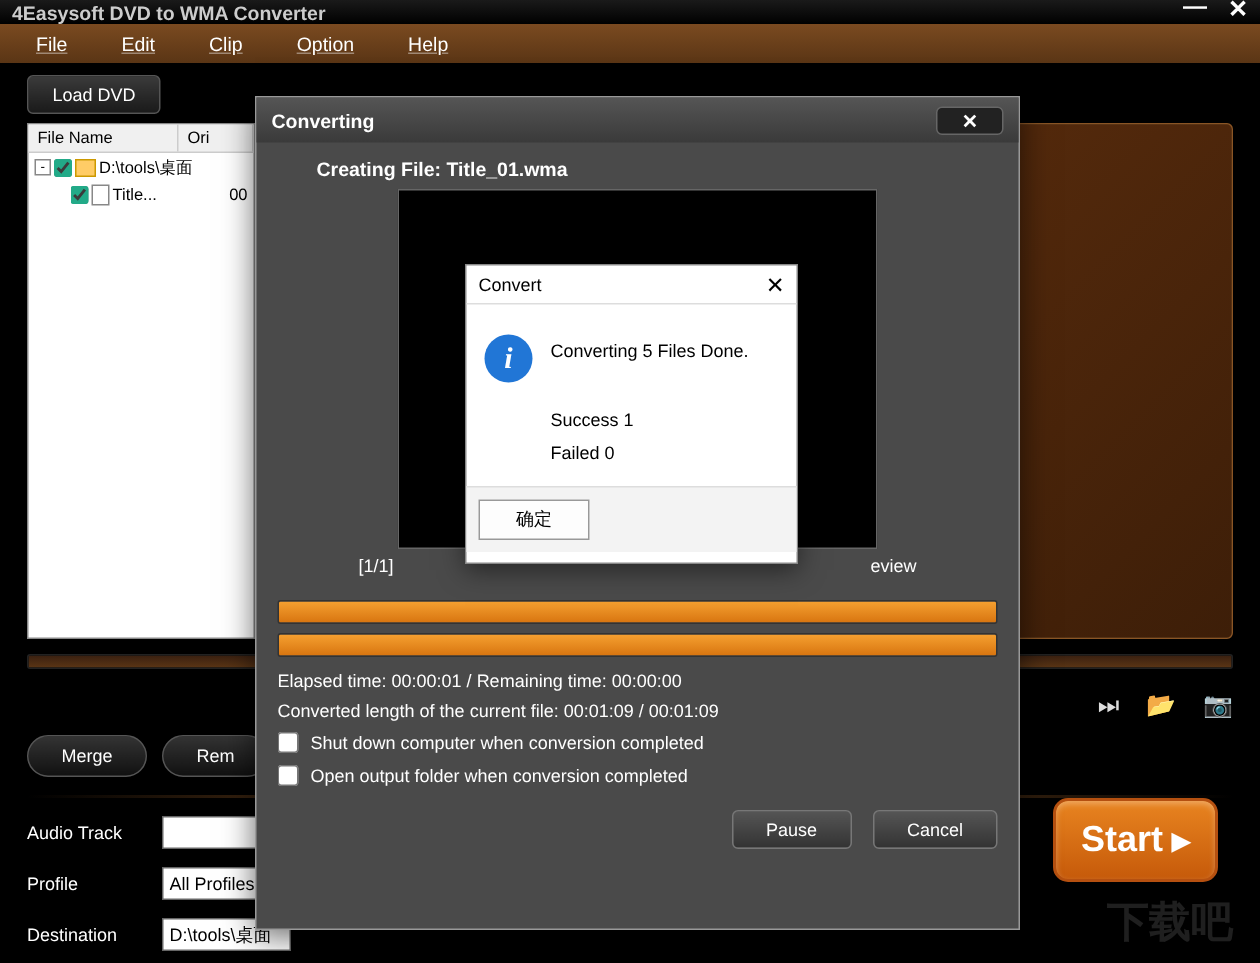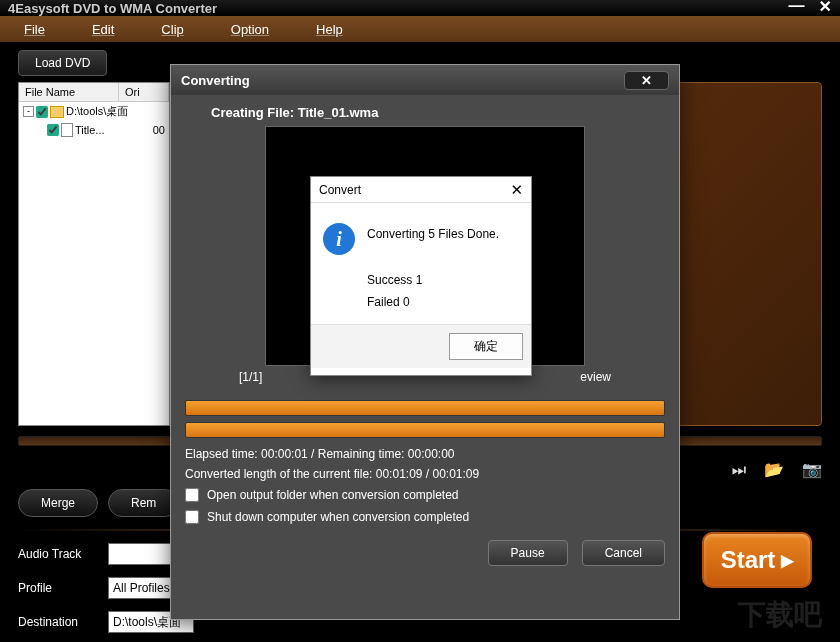--- a/index.html
+++ b/index.html
@@ -2,21 +2,21 @@
 <html><head>
 <meta charset="utf-8">
 <style>
 * { margin: 0; padding: 0; box-sizing: border-box; font-family: Arial, sans-serif; }
 body { width: 840px; height: 642px; background: #000; overflow: hidden; position: relative; }
 
 .titlebar { height: 16px; background: linear-gradient(#1a1a1a, #000); display: flex; align-items: flex-end; padding: 0 8px; color: #ccc; font-size: 13px; font-weight: bold; }
 .titlebar-controls { margin-left: auto; display: flex; gap: 14px; }
 .titlebar-controls span { cursor: pointer; color: #fff; font-size: 16px; font-weight: bold; }
 
-.menubar { height: 26px; background: linear-gradient(#7a4a20, #5a3515); display: flex; align-items: center; padding: 0 24px; gap: 47px; }
+.menubar { height: 26px; background: linear-gradient(#7a4a20, #5a3515); display: flex; align-items: center; padding: 0 24px; gap: 36px; }
 .menubar span { color: #fff; font-size: 13px; text-decoration: underline; text-decoration-color: rgba(255,255,255,0.4); cursor: pointer; }
 
 .toolbar { height: 36px; display: flex; align-items: center; padding: 10px 18px 4px; gap: 12px; }
 .load-btn { background: linear-gradient(#3a3a3a, #1a1a1a); color: #fff; border: 1px solid #555; padding: 5px 16px; font-size: 12px; border-radius: 4px; cursor: pointer; }
 
 .main-area { display: flex; padding: 4px 18px; gap: 10px; height: 352px; }
 .file-panel { width: 152px; background: #fff; border: 1px solid #888; }
 .file-header { background: #f0f0f0; border-bottom: 1px solid #ccc; display: flex; font-size: 11px; }
 .file-header span { padding: 3px 6px; border-right: 1px solid #ccc; }
 .fh1 { width: 100px; } .fh2 { flex: 1; }
@@ -59,21 +59,21 @@
 .cd-buttons { display: flex; gap: 14px; justify-content: flex-end; padding: 12px 14px; }
 .cd-btn { background: linear-gradient(#555, #333); color: #fff; border: 1px solid #777; padding: 5px 22px; font-size: 12px; border-radius: 4px; cursor: pointer; }
 
 
 .alert-dialog { position: absolute; left: 310px; top: 176px; width: 222px; height: 200px; background: #fff; border: 1px solid #888; box-shadow: 0 4px 16px rgba(0,0,0,0.5); }
 .ad-title { height: 26px; display: flex; align-items: center; padding: 0 8px; font-size: 12px; border-bottom: 1px solid #ddd; }
 .ad-close { margin-left: auto; font-size: 15px; cursor: pointer; }
 .ad-body { padding: 20px 12px 10px; display: flex; gap: 12px; }
 .ad-icon { width: 32px; height: 32px; border-radius: 50%; background: #2176d6; display: flex; align-items: center; justify-content: center; color: #fff; font-size: 20px; font-weight: bold; font-style: italic; font-family: Georgia, serif; }
 .ad-text { font-size: 12px; line-height: 1.9; }
-.ad-footer { border-top: 1px solid #ddd; background: #f3f3f3; padding: 8px; display: flex; justify-content: flex-end; }
+.ad-footer { border-top: 1px solid #ddd; background: #f3f3f3; padding: 8px; display: flex; }
 .ad-btn { background: #fdfdfd; border: 1px solid #999; padding: 4px 24px; font-size: 12px; cursor: pointer; }
 
 .watermark { position: absolute; right: 18px; bottom: 8px; color: rgba(255,255,255,0.12); font-size: 28px; font-weight: bold; pointer-events: none; }
 </style>
 </head>
 <body>
 
 <div class="titlebar">
   <span>4Easysoft DVD to WMA Converter</span>
   <div class="titlebar-controls">
@@ -162,25 +162,25 @@
       <span>[1/1]</span>
       <span style="margin-left:auto">eview</span>
     </div>
   </div>
   <div class="cd-progress"></div>
   <div class="cd-progress"></div>
   <div class="cd-text">Elapsed time:  00:00:01 / Remaining time:  00:00:00</div>
   <div class="cd-text">Converted length of the current file:  00:01:09 / 00:01:09</div>
   <label class="cd-check">
     <input type="checkbox" style="">
-    <span>Open output folder when conversion completed</span>
+    <span>Shut down computer when conversion completed</span>
   </label>
   <label class="cd-check">
     <input type="checkbox" style="">
-    <span>Shut down computer when conversion completed</span>
+    <span>Open output folder when conversion completed</span>
   </label>
   <div class="cd-buttons">
     <button class="cd-btn">Pause</button>
     <button class="cd-btn">Cancel</button>
   </div>
 </div>
 
 <div class="alert-dialog">
   <div class="ad-title">
     <span>Convert</span>

